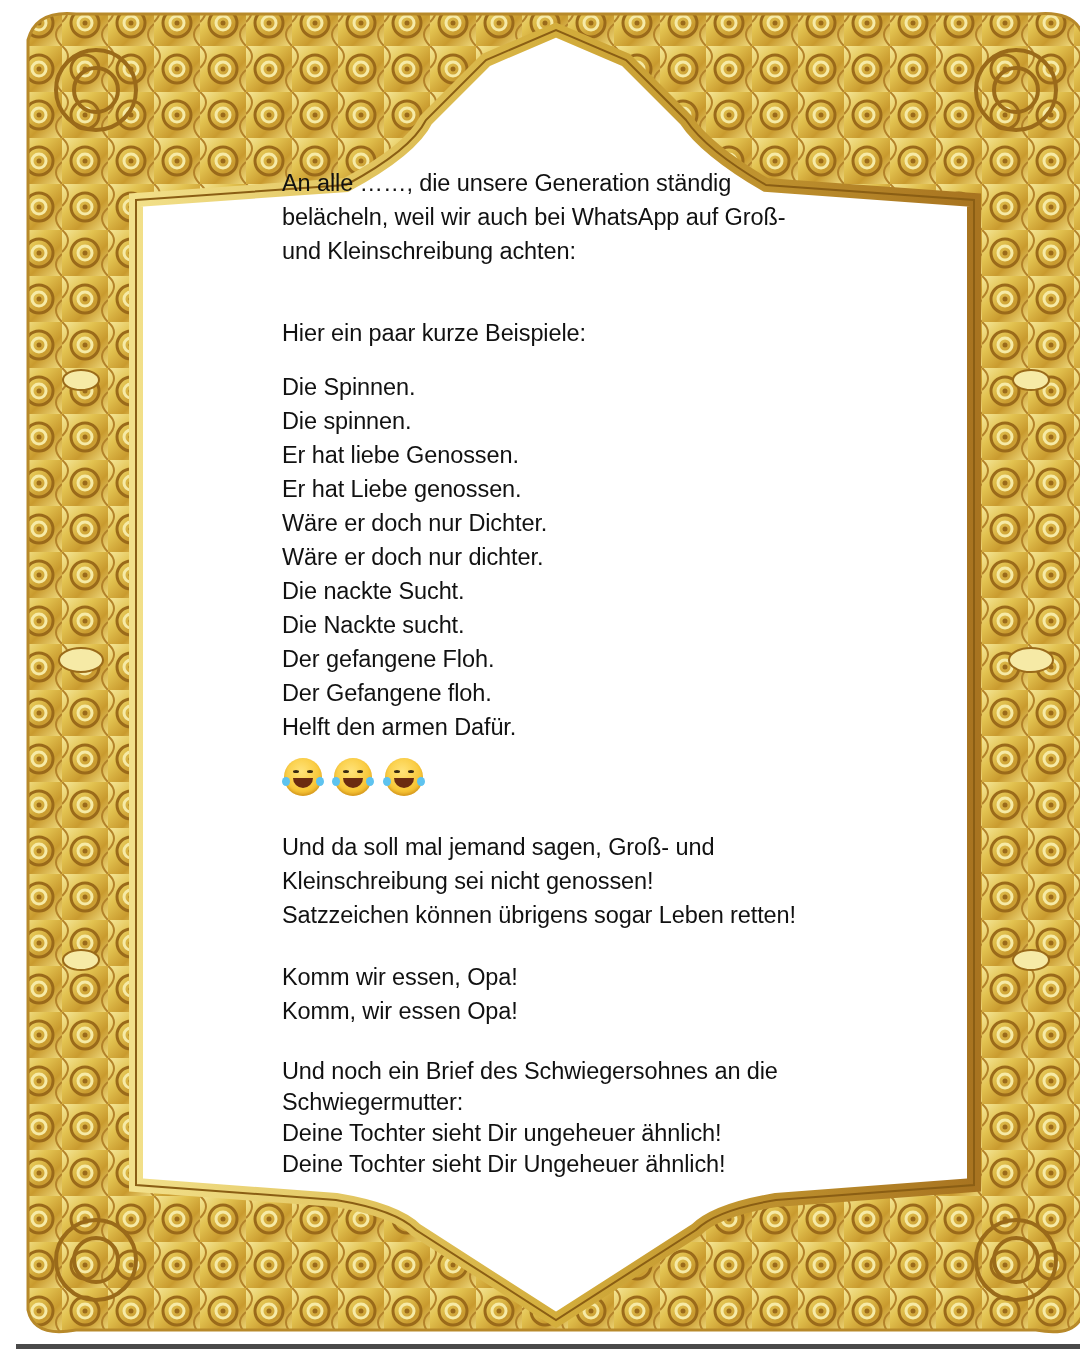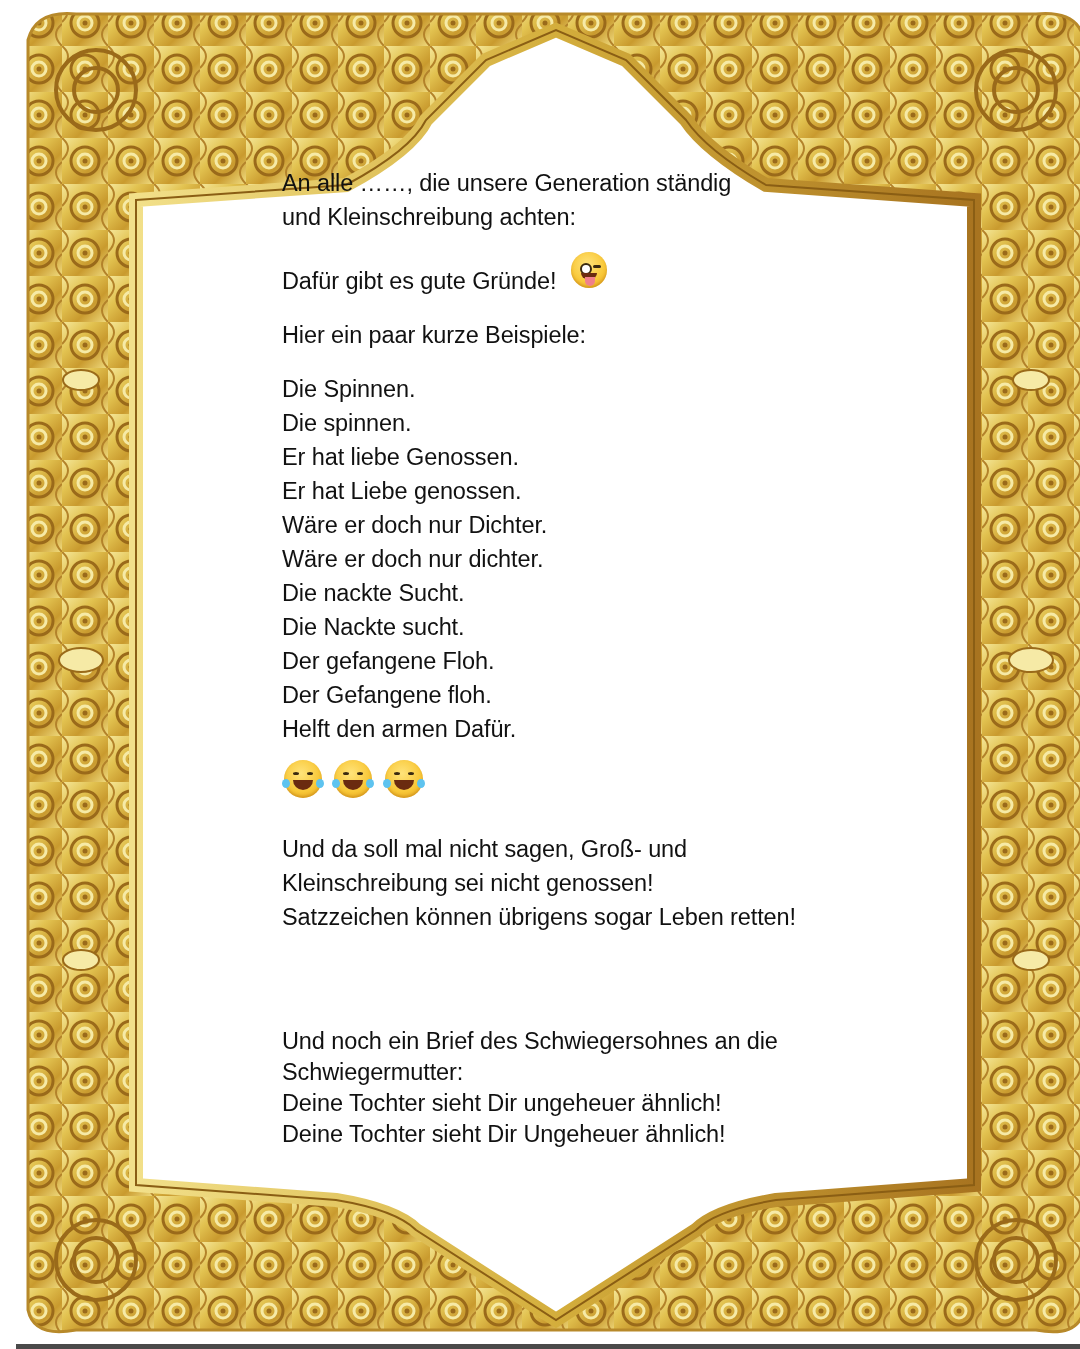--- a/index.html
+++ b/index.html
@@ -94,34 +94,24 @@
       <ellipse cx="65" cy="380" rx="18" ry="10"></ellipse>
       <ellipse cx="1015" cy="380" rx="18" ry="10"></ellipse>
       <ellipse cx="65" cy="960" rx="18" ry="10"></ellipse>
       <ellipse cx="1015" cy="960" rx="18" ry="10"></ellipse>
     </g>
   </svg>
 
   <div class="text-block">
     <p class="para">
       <span class="line">An alle ……, die unsere Generation ständig</span>
+      <span class="line">belächeln, weil wir auch bei WhatsApp auf Groß-</span>
       <span class="line">und Kleinschreibung achten:</span>
     </p>
     <div class="gap-l"></div>
-    <p class="para">
-      <span class="line">
-        <span>Dafür gibt es gute Gründe!</span>
-        <span class="emoji" style="top:-10px;margin-left:8px;width:36px;height:36px;">
-          <span class="eye" style="left:9px;top:11px;width:8px;height:8px;background:#fff;border:2px solid #3a2a10;"></span>
-          <span class="wink"></span>
-          <span class="mouth" style="top:21px;height:6px;left:10px;width:16px;"></span>
-          <span class="tongue"></span>
-        </span>
-      </span>
-    </p>
     <div class="gap-m"></div>
     <p class="para">Hier ein paar kurze Beispiele:</p>
     <div class="gap-m"></div>
     <p class="para">
       <span class="line">Die Spinnen.</span>
       <span class="line">Die spinnen.</span>
       <span class="line">Er hat liebe Genossen.</span>
       <span class="line">Er hat Liebe genossen.</span>
       <span class="line">Wäre er doch nur Dichter.</span>
       <span class="line">Wäre er doch nur dichter.</span>
@@ -146,27 +136,31 @@
         </span>
         <span class="emoji" style="top:-14px;margin-left:6px;">
           <span class="eye" style="left:9px;height:3px;"></span><span class="eye" style="left:23px;height:3px;"></span>
           <span class="mouth"></span>
           <span class="tear" style="left:-2px;"></span><span class="tear" style="right:-2px;"></span>
         </span>
       </span>
     </p>
     <div class="gap-m"></div>
     <p class="para">
-      <span class="line">Und da soll mal nicht sagen, Groß- und</span>
+      <span class="line">Und da soll mal jemand sagen, Groß- und</span>
       <span class="line">Kleinschreibung sei nicht genossen!</span>
       <span class="line">Satzzeichen können übrigens sogar Leben retten!</span>
     </p>
     <div class="gap-l"></div>
+    <p class="para">
+      <span class="line">Komm wir essen, Opa!</span>
+      <span class="line">Komm, wir essen Opa!</span>
+    </p>
     <div class="gap-l"></div>
-    <p class="para" style="line-height:31px;margin-top:36px;">
+    <p class="para" style="line-height:31px;">
       <span class="line">Und noch ein Brief des Schwiegersohnes an die</span>
       <span class="line">Schwiegermutter:</span>
       <span class="line">Deine Tochter sieht Dir ungeheuer ähnlich!</span>
       <span class="line">Deine Tochter sieht Dir Ungeheuer ähnlich!</span>
     </p>
   </div>
 
   <div class="bottom-rule"></div>
 </div>
 

